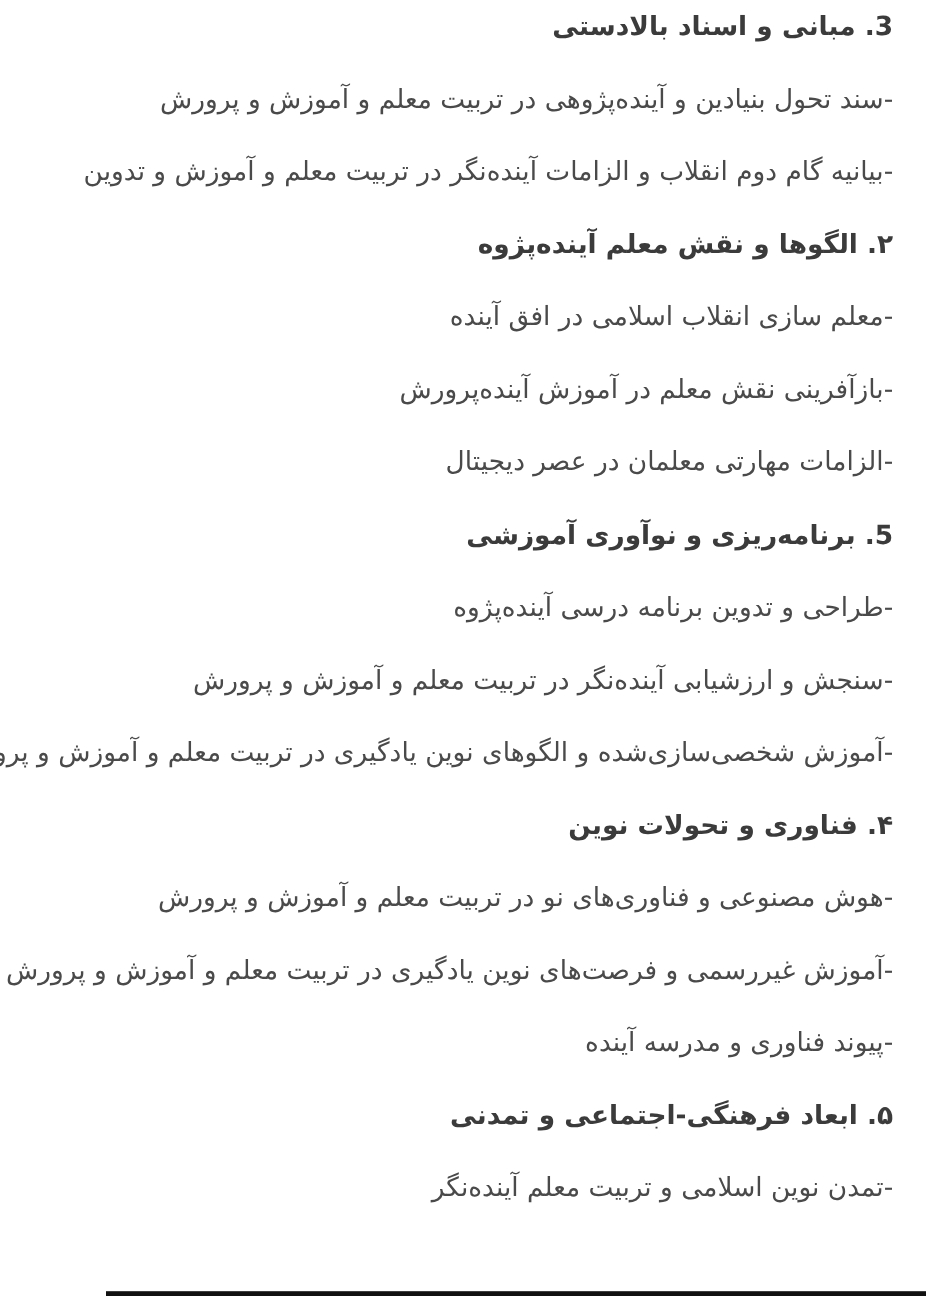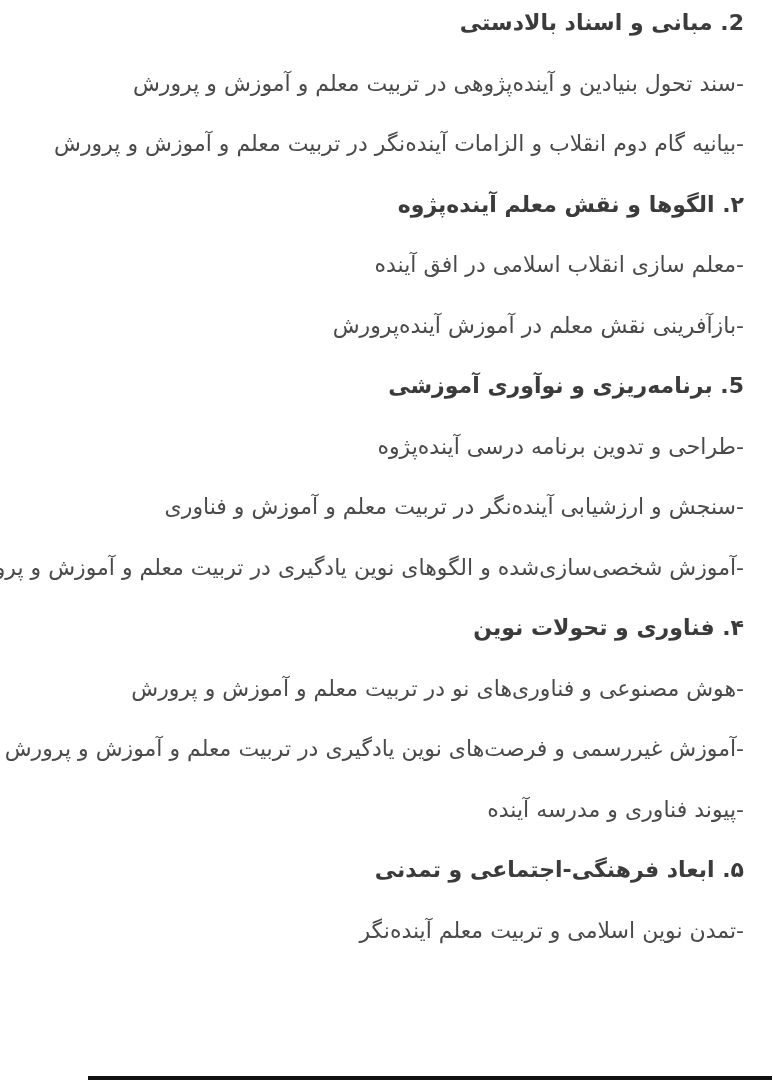--- a/index.html
+++ b/index.html
@@ -47,35 +47,36 @@
     height: 4px;
     background: var(--bar-color);
   }
 </style>
 </head>
 <body>
 
 <main class="page">
 
   <section>
-    <div class="line heading">2. مبانی و اسناد بالادستی</div>
+    <div class="line heading">3. مبانی و اسناد بالادستی</div>
     <div class="line">-سند تحول بنیادین و آینده‌پژوهی در تربیت معلم و آموزش و پرورش</div>
-    <div class="line">-بیانیه گام دوم انقلاب و الزامات آینده‌نگر در تربیت معلم و آموزش و پرورش</div>
+    <div class="line">-بیانیه گام دوم انقلاب و الزامات آینده‌نگر در تربیت معلم و آموزش و تدوین</div>
   </section>
 
   <section>
     <div class="line heading">۲. الگوها و نقش معلم آینده‌پژوه</div>
     <div class="line">-معلم سازی انقلاب اسلامی در افق آینده</div>
     <div class="line">-بازآفرینی نقش معلم در آموزش آینده‌پرورش</div>
+    <div class="line">-الزامات مهارتی معلمان در عصر دیجیتال</div>
   </section>
 
   <section>
     <div class="line heading">5. برنامه‌ریزی و نوآوری آموزشی</div>
     <div class="line">-طراحی و تدوین برنامه درسی آینده‌پژوه</div>
-    <div class="line">-سنجش و ارزشیابی آینده‌نگر در تربیت معلم و آموزش و فناوری</div>
+    <div class="line">-سنجش و ارزشیابی آینده‌نگر در تربیت معلم و آموزش و پرورش</div>
     <div class="line">-آموزش شخصی‌سازی‌شده و الگوهای نوین یادگیری در تربیت معلم و آموزش و پرورش</div>
   </section>
 
   <section>
     <div class="line heading">۴. فناوری و تحولات نوین</div>
     <div class="line">-هوش مصنوعی و فناوری‌های نو در تربیت معلم و آموزش و پرورش</div>
     <div class="line">-آموزش غیررسمی و فرصت‌های نوین یادگیری در تربیت معلم و آموزش و پرورش</div>
     <div class="line">-پیوند فناوری و مدرسه آینده</div>
   </section>
 

